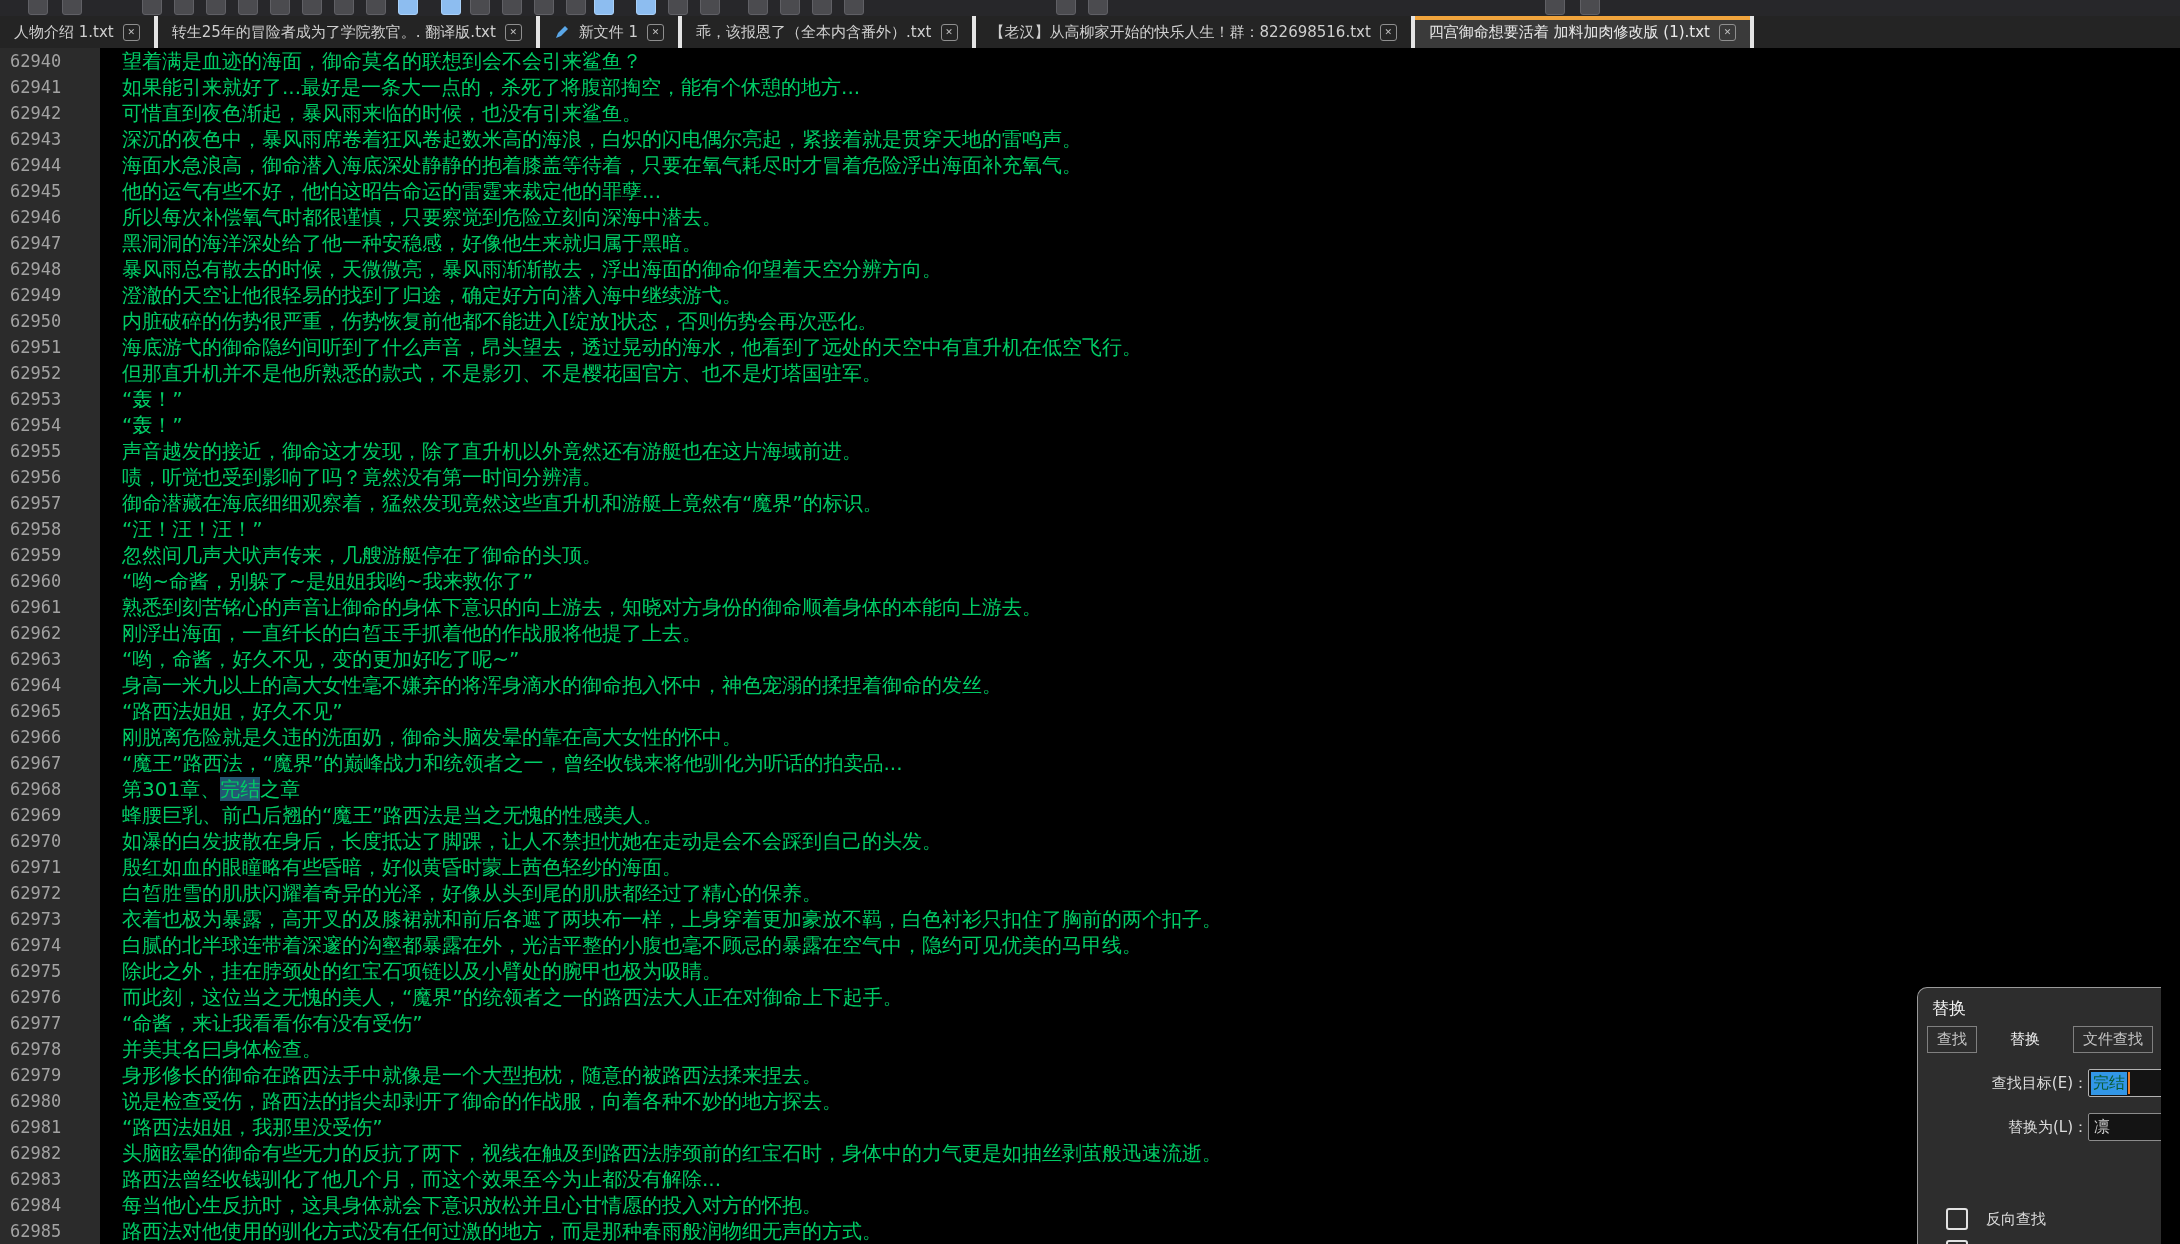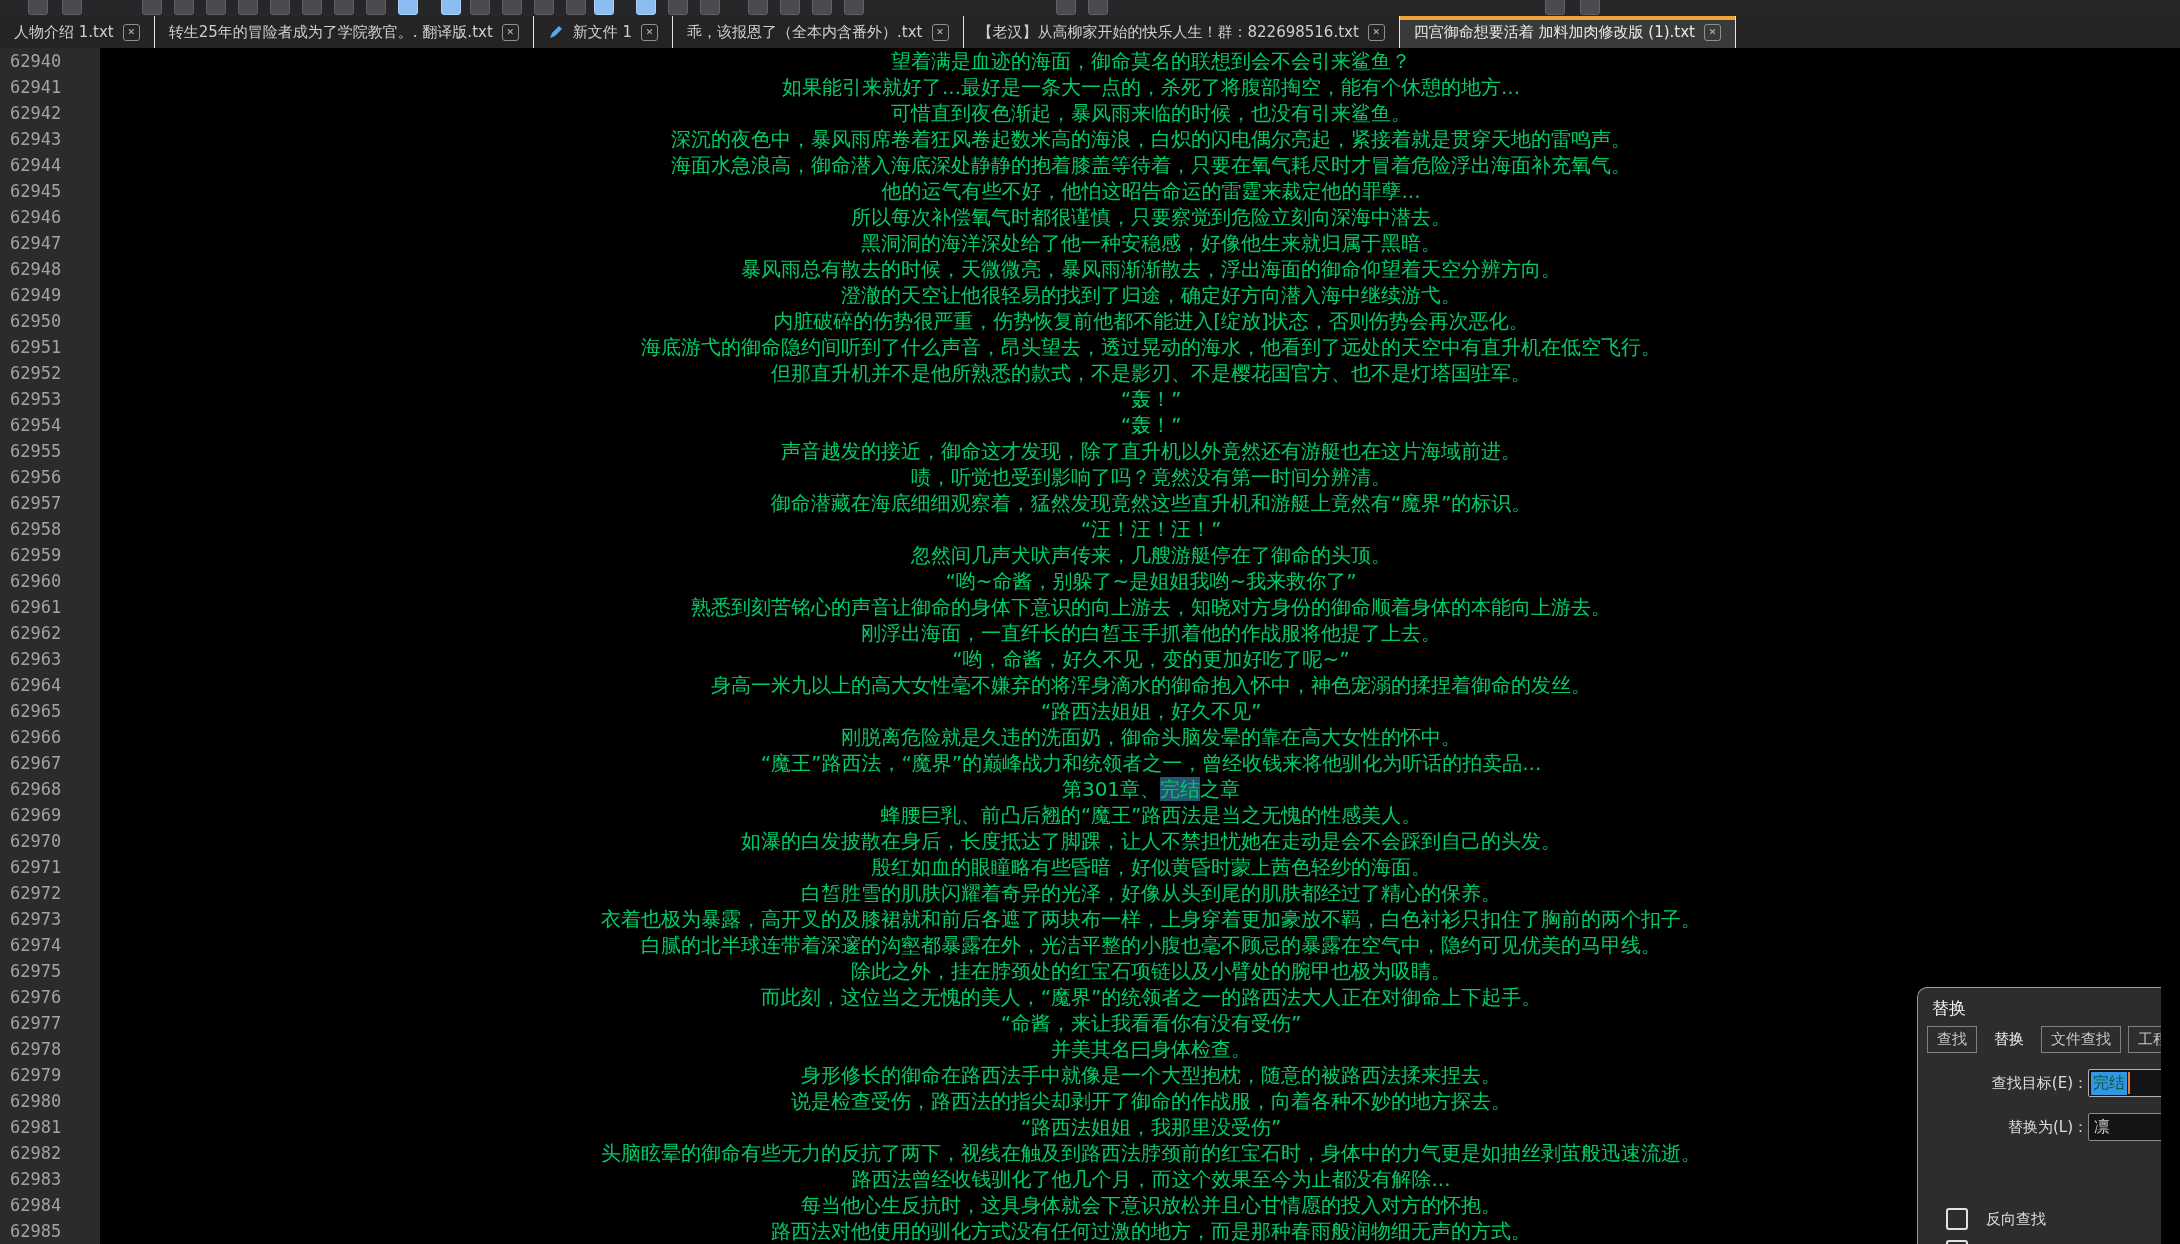--- a/index.html
+++ b/index.html
@@ -6,38 +6,38 @@
   body{width:2180px;height:1244px;overflow:hidden;font-family:"DejaVu Sans","Liberation Sans",sans-serif;}
   .screen{position:relative;width:2180px;height:1244px;background:#000;}
 
   
   .toolbar{position:absolute;top:0;left:0;right:0;height:16px;background:#27272a;overflow:hidden;}
   .ticon{position:absolute;top:-9px;width:18px;height:22px;background:#4b4b4f;border:1px solid #606065;border-radius:3px;}
   .ticon.blue{background:#8dbdf0;border-color:#a9d0f7;}
 
   
   .tabbar{position:absolute;top:16px;left:0;right:0;height:32px;background:#242424;display:flex;align-items:stretch;border-bottom:1px solid #161616;}
-  .tab{position:relative;display:flex;align-items:center;gap:9px;padding:0 14px;border-right:1px solid #e5e5e5;font-size:15px;color:#cfcfcf;white-space:nowrap;max-width:560px;overflow:hidden;}
+  .tab{position:relative;display:flex;align-items:center;gap:9px;padding:0 14px;border-right:4px solid #e5e5e5;font-size:15px;color:#cfcfcf;white-space:nowrap;max-width:560px;overflow:hidden;}
   .tab.active{background:#3a3a3a;color:#e8e8e8;}
   .tab.active::before{content:"";position:absolute;top:0;left:0;right:0;height:4px;background:var(--accent,#f0a43c);}
   .tab .close{flex:0 0 auto;width:15px;height:15px;border:1px solid #8f8f8f;border-radius:3px;font-size:9px;line-height:14px;text-align:center;color:#c2c2c2;}
   .tab .pencil{flex:0 0 auto;width:16px;height:16px;}
 
   
   .editor{position:absolute;top:48px;left:0;right:0;bottom:0;display:flex;background:#000;overflow:hidden;}
   .gutter{flex:0 0 100px;background:#2b2b2b;color:#a3a3a3;font-family:"DejaVu Sans Mono","Liberation Mono",monospace;font-size:17px;}
   .gutter .ln{height:26px;line-height:26px;padding-left:10px;}
   .code{flex:1;padding-left:22px;color:var(--text-green,#00cc66);font-size:20px;overflow:hidden;}
-  .code .row{height:26px;line-height:26px;white-space:pre;text-align:center;}
+  .code .row{height:26px;line-height:26px;white-space:pre;}
   .code .sel{background:var(--editor-sel,#245672);}
 
   
   .rdlg{position:absolute;left:1917px;top:987px;width:244px;height:258px;box-sizing:border-box;background:#2d2d2d;border:1px solid #9a9a9a;border-right:none;border-bottom:none;border-radius:10px 0 0 0;overflow:hidden;}
   .rdlg .dtitle{padding:9px 0 6px 14px;font-size:17px;color:#f2f2f2;}
-  .dtabs{display:flex;gap:7px;padding:0 0 0 9px;}
+  .dtabs{display:flex;gap:23px;padding:0 0 0 9px;}
   .dtab{font-size:15px;color:#c6c6c6;border:1px solid #7f7f7f;background:#2d2d2d;padding:3px 9px;white-space:nowrap;}
   .dtab.active{border-color:transparent;color:#f0f0f0;}
   .frow{display:flex;align-items:center;margin-top:16px;}
   .frow .flabel{flex:0 0 170px;text-align:right;font-size:15px;color:#dddddd;white-space:nowrap;}
   .fld{flex:0 0 120px;height:28px;box-sizing:border-box;background:#141414;border:1px solid #b3b3b3;border-radius:2px;display:flex;align-items:center;padding:0 2px;font-size:16px;}
   .fld.replace{border-color:#8c8c8c;}
   .fld .seltext{background:var(--find-sel,#3296e6);color:#0b5c34;padding:1px 2px;}
   .fld .caret{width:2px;height:22px;background:#e87d2c;margin-left:1px;}
   .fld .plain{color:#cfcfcf;padding-left:3px;}
   .cbrow{position:absolute;left:28px;display:flex;align-items:center;gap:8px;}

